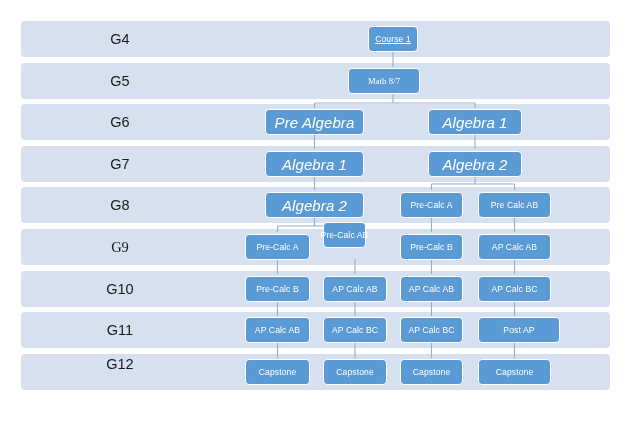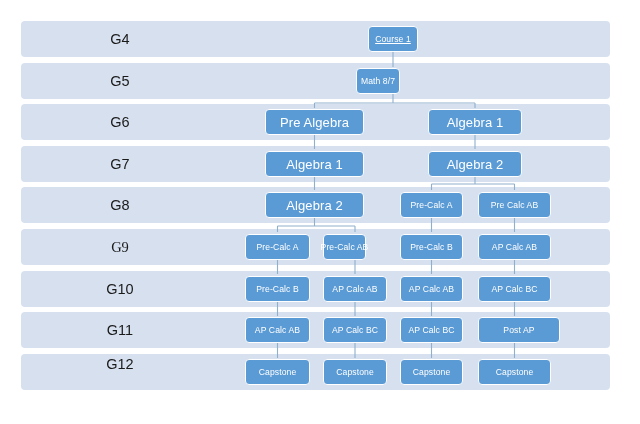--- a/index.html
+++ b/index.html
@@ -45,21 +45,21 @@
     color:#ffffff;
     font-size:8.6px;
     display:flex;
     align-items:center;
     justify-content:center;
     text-align:center;
     z-index:4;
     letter-spacing:.1px;
     white-space:nowrap;
   }
-  .node.big{font-size:13px;}
+  .node.big{font-size:15px;font-style:italic;}
 </style>
 </head>
 <body>
 
 <div id="stage">
 
   <div id="bands">
       <div class="band" style="top: 21px;"></div>
       <div class="band-label" style="top: 21px;">G4</div>
       <div class="band" style="top: 63px;"></div>
@@ -120,30 +120,30 @@
 
       <path d="M277.5 343 L277.5 358"></path>
       <path d="M355 343 L355 358"></path>
       <path d="M431.5 343 L431.5 358"></path>
       <path d="M514.5 343 L514.5 358"></path>
     </g>
   </svg>
 
   <div id="nodes">
       <div class="node" style="left: 368px; width: 50px; top: 26px; height: 26px; text-decoration: underline;">Course 1</div>
-      <div class="node" style="left: 356px; width: 44px; top: 68px; height: 26px;">Math 8/7</div>
+      <div class="node" style="left: 348px; width: 72px; top: 68px; height: 26px; font-family: Liberation Serif, serif;">Math 8/7</div>
       <div class="node big" style="left: 265px; width: 99px; top: 109px; height: 26px;">Pre Algebra</div>
       <div class="node big" style="left: 428px; width: 94px; top: 109px; height: 26px;">Algebra 1</div>
       <div class="node big" style="left: 265px; width: 99px; top: 151px; height: 26px;">Algebra 1</div>
       <div class="node big" style="left: 428px; width: 94px; top: 151px; height: 26px;">Algebra 2</div>
       <div class="node big" style="left: 265px; width: 99px; top: 192px; height: 26px;">Algebra 2</div>
       <div class="node" style="left: 400px; width: 63px; top: 192px; height: 26px;">Pre-Calc A</div>
       <div class="node" style="left: 478px; width: 73px; top: 192px; height: 26px;">Pre  Calc AB</div>
       <div class="node" style="left: 245px; width: 65px; top: 234px; height: 26px;">Pre-Calc A</div>
-      <div class="node" style="left: 323px; width: 43px; top: 234px; height: 26px;">Pre-Calc AB</div>
+      <div class="node" style="left: 323px; width: 43px; top: 222px; height: 26px;">Pre-Calc AB</div>
       <div class="node" style="left: 400px; width: 63px; top: 234px; height: 26px;">Pre-Calc B</div>
       <div class="node" style="left: 478px; width: 73px; top: 234px; height: 26px;">AP  Calc AB</div>
       <div class="node" style="left: 245px; width: 65px; top: 276px; height: 26px;">Pre-Calc B</div>
       <div class="node" style="left: 323px; width: 64px; top: 276px; height: 26px;">AP Calc AB</div>
       <div class="node" style="left: 400px; width: 63px; top: 276px; height: 26px;">AP Calc AB</div>
       <div class="node" style="left: 478px; width: 73px; top: 276px; height: 26px;">AP  Calc BC</div>
       <div class="node" style="left: 245px; width: 65px; top: 317px; height: 26px;">AP  Calc AB</div>
       <div class="node" style="left: 323px; width: 64px; top: 317px; height: 26px;">AP Calc BC</div>
       <div class="node" style="left: 400px; width: 63px; top: 317px; height: 26px;">AP Calc BC</div>
       <div class="node" style="left: 478px; width: 82px; top: 317px; height: 26px;">Post AP</div>

